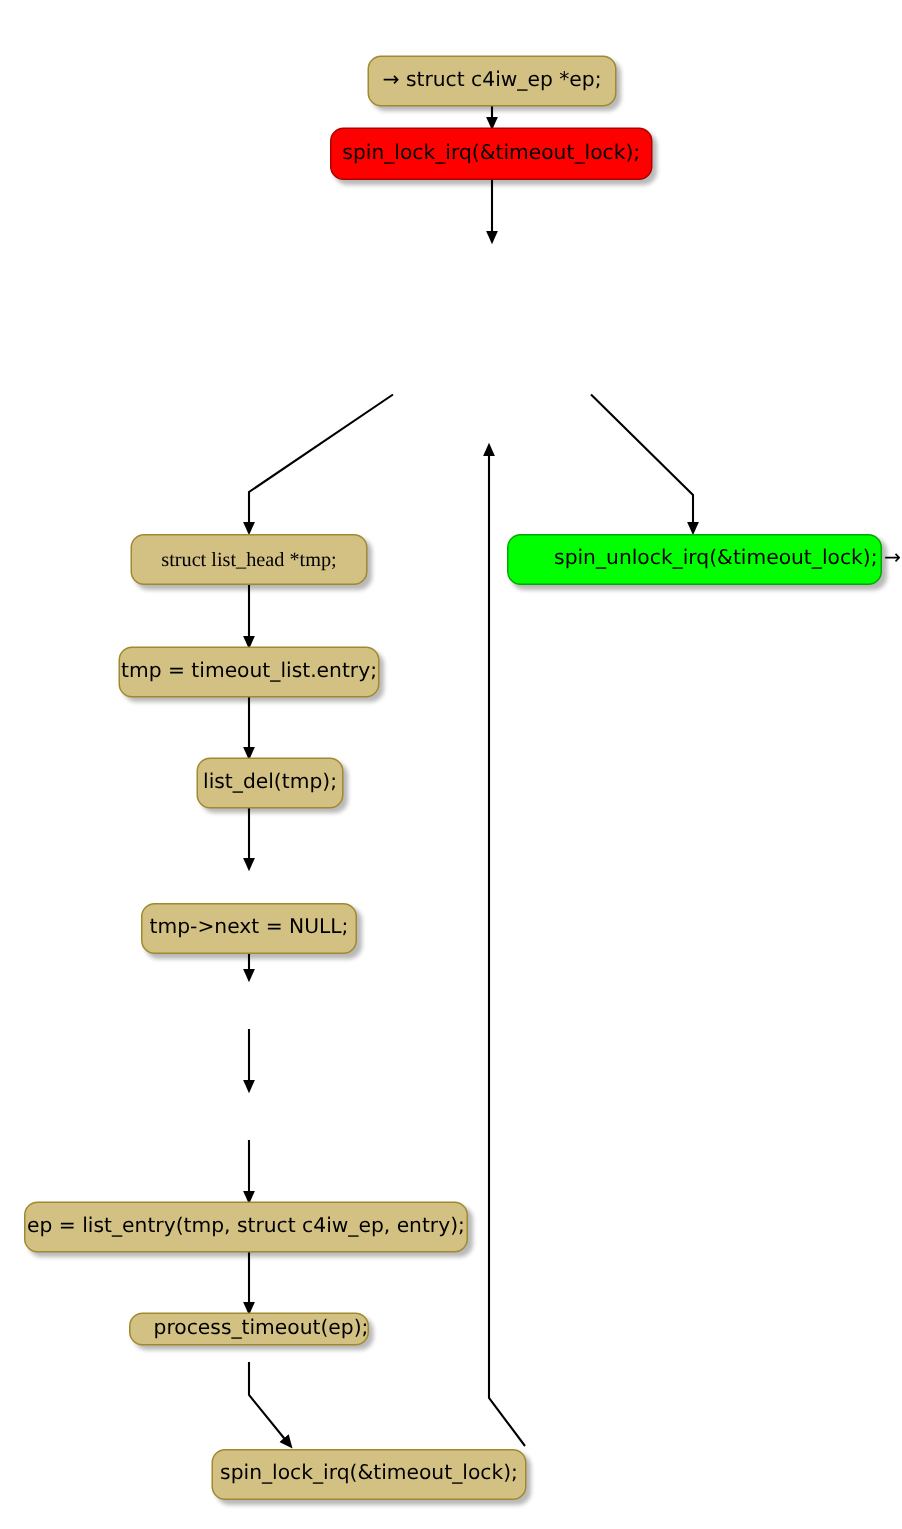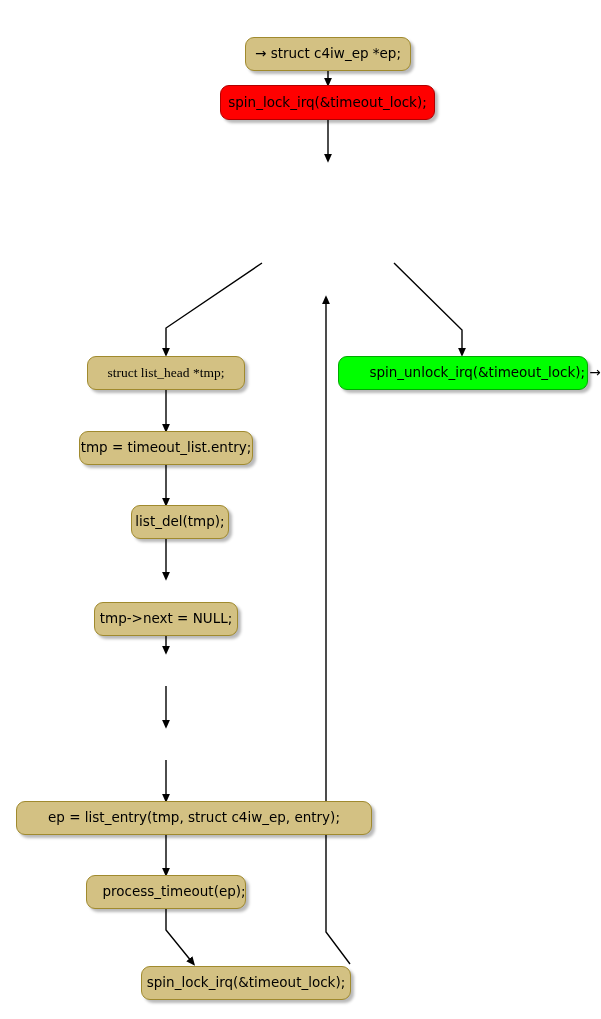--- a/index.html
+++ b/index.html
@@ -138,25 +138,25 @@
   <div class="node activity" style="left:117px; top:505px; width:98px; height:34px;margin-left:14px;">
     <span>list_del(tmp);</span>
   </div>
 
   <div class="node activity" style="left:94px; top:579px; width:144px; height:34px;margin-top:23px;">
     <span>tmp-&gt;next = NULL;</span>
   </div>
 
 
 
-  <div class="node activity" style="left:16px; top:801px; width:356px; height:34px;">
+  <div class="node activity" style="left:16px; top:801px; width:296px; height:34px;">
     <span>ep = list_entry(tmp, struct c4iw_ep, entry);</span>
   </div>
 
-  <div class="node activity" style="left:86px; top:875px; width:160px; height:34px;padding-left:16px;">
+  <div class="node activity" style="left:86px; top:875px; width:160px; height:22px;padding-left:16px;">
     <span>process_timeout(ep);</span>
   </div>
 
   <div class="node activity" style="left:141px; top:966px; width:210px; height:34px;">
     <span>spin_lock_irq(&amp;timeout_lock);</span>
   </div>
 
 </div>
 
 </body></html>

